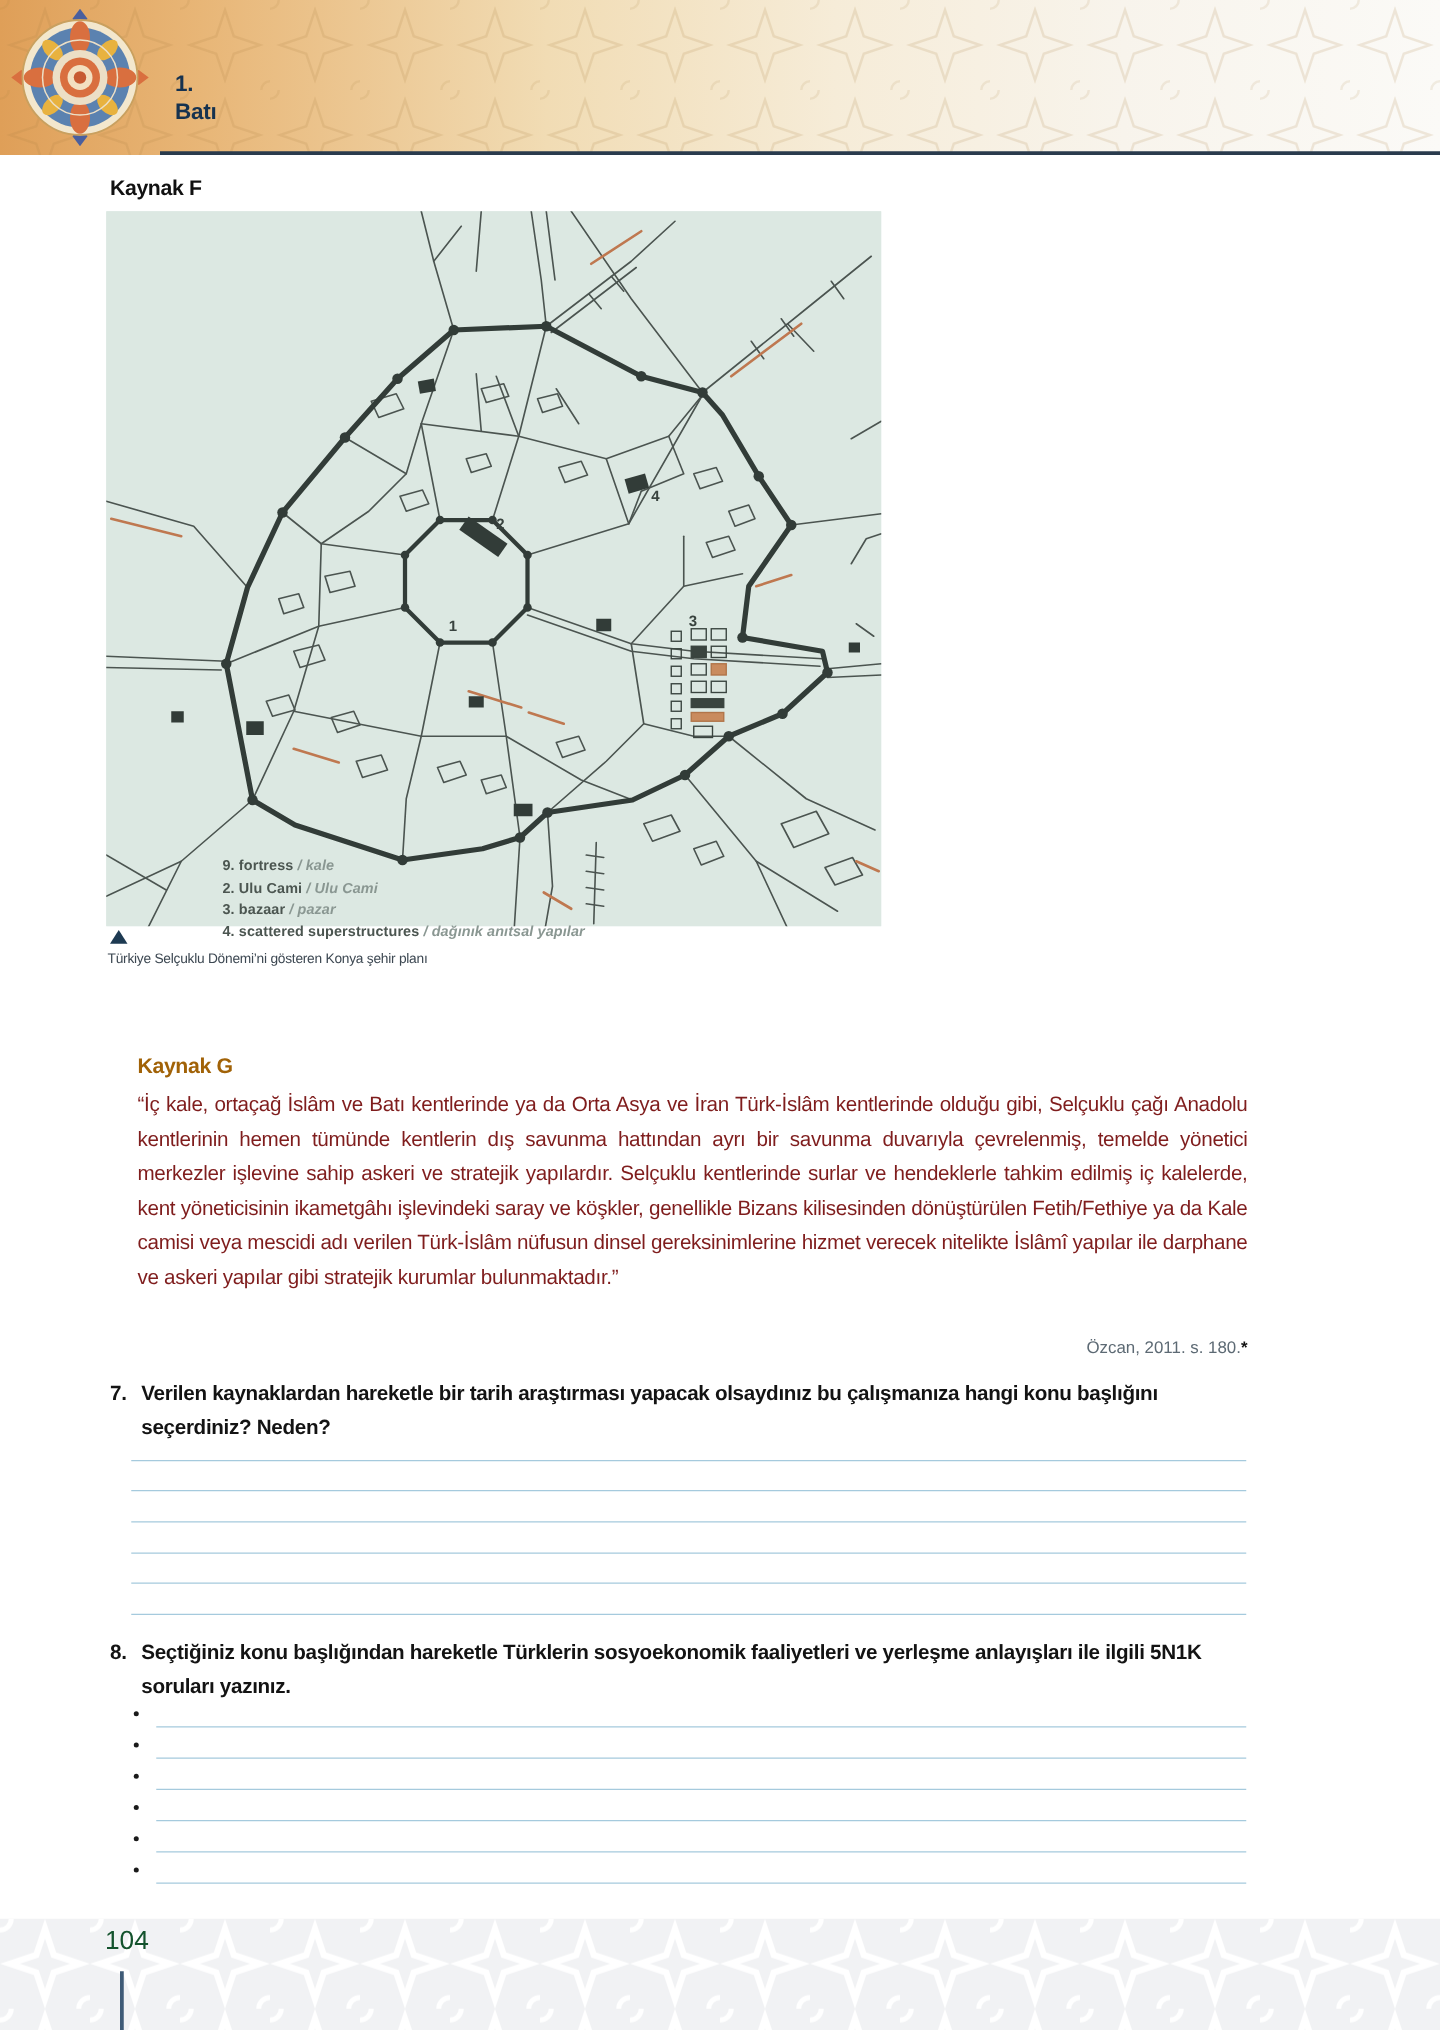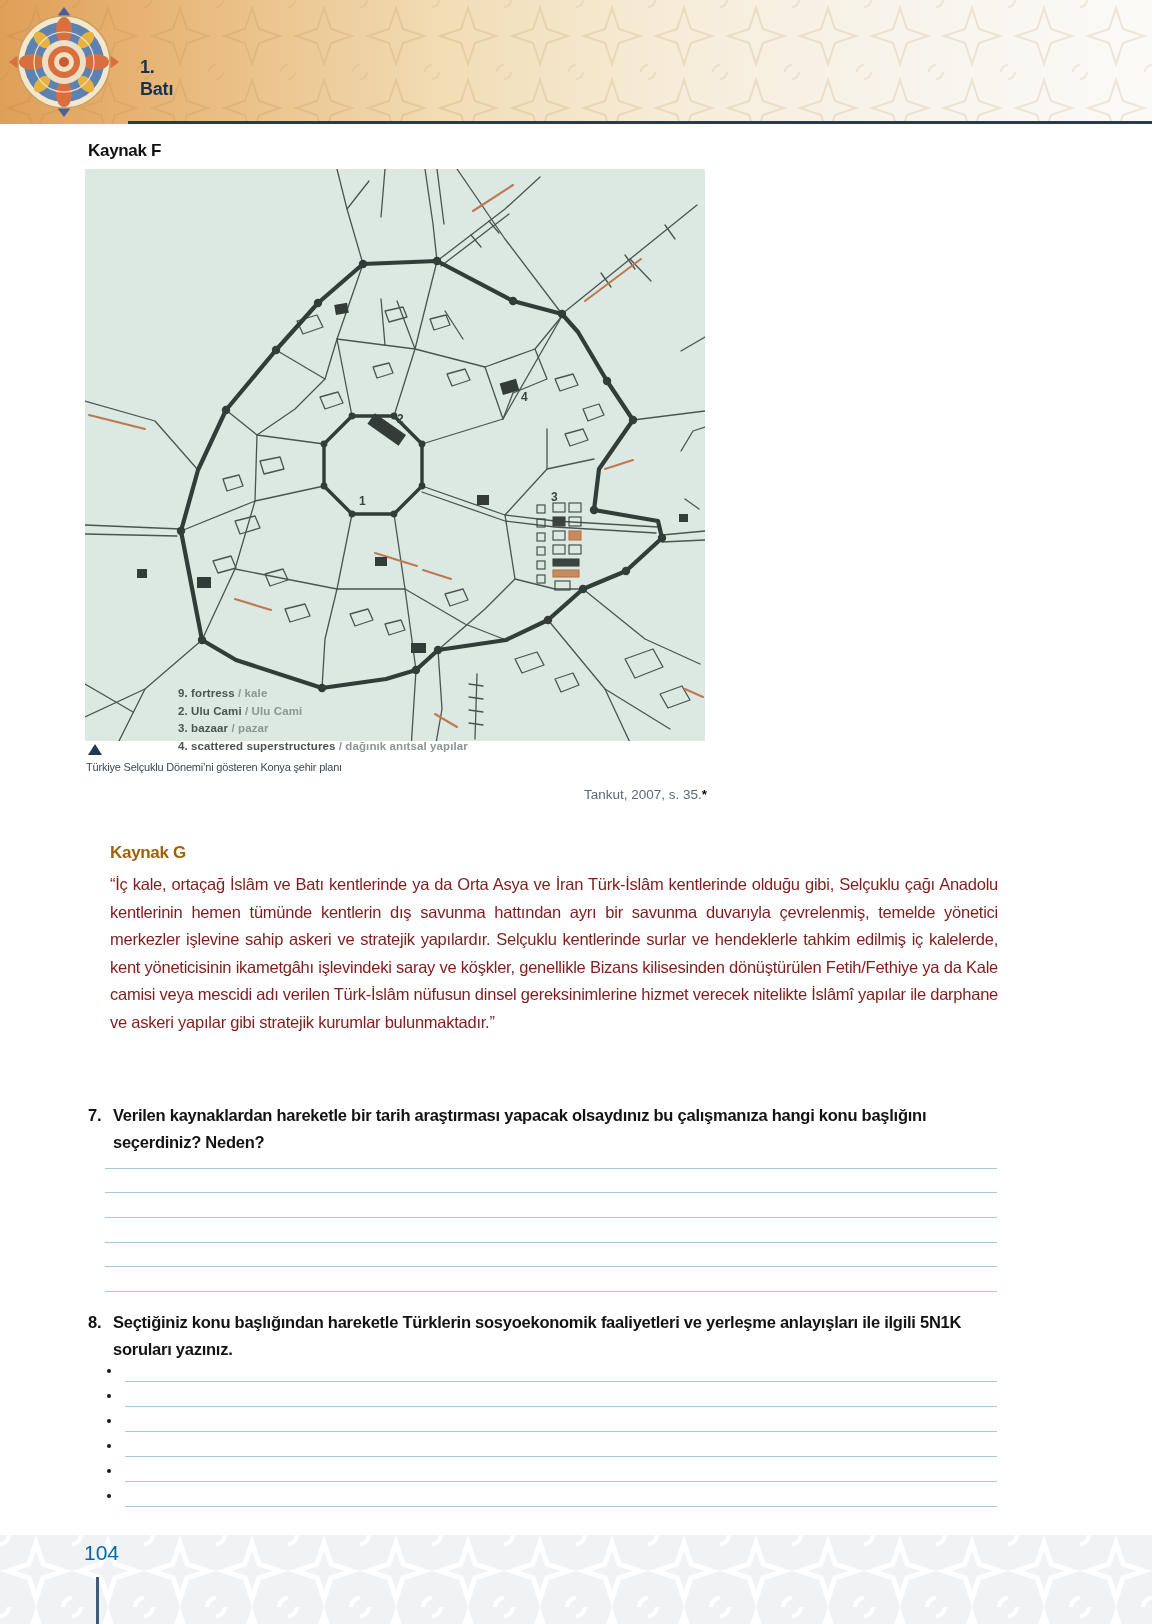--- a/index.html
+++ b/index.html
@@ -16,21 +16,21 @@
   .header-pattern { position:absolute; inset:0; }
   .logo { position:absolute; left:8px; top:5px; width:112px; height:114px; }
   .unit-block { position:absolute; left:140px; top:56px; line-height:22px; }
   .unit-number, .unit-label { font-size:18px; font-weight:700; color:#16324f; letter-spacing:-0.2px; }
   .header-rule { position:absolute; left:128px; top:121px; right:0; height:3px; background:#2a3b4d; }
   
   .kaynak-f-heading { position:absolute; left:88px; top:141px; font-size:17px; font-weight:700; color:#111; letter-spacing:-0.3px;text-align:right; }
   .map-wrap { position:absolute; left:85px; top:169px; width:620px; height:572px; background:#dce8e2; }
   .map-legend { position:absolute; left:93px; top:516px; font-size:11.5px; line-height:17.5px; letter-spacing:0.1px; }
   .legend-bold { font-weight:700; color:#4b5550; }
-  .legend-light { font-weight:700; color:#8a9792; }
+  .legend-light { font-weight:700; color:#8a9792;font-style:italic; }
   .caption-triangle { position:absolute; left:88px; top:744px; width:0; height:0;
     border-left:7px solid transparent; border-right:7px solid transparent; border-bottom:11px solid #1d3a52; }
   .map-caption { position:absolute; left:86px; top:761px; font-size:11px; color:#3d4852; letter-spacing:-0.2px; }
   .source-tankut { position:absolute; left:85px; top:787px; width:622px; text-align:right; font-size:13.5px; color:#5d6a74; }
   .src-star { font-weight:700; color:#111; }
   
   .kaynak-g-heading { position:absolute; left:110px; top:843px; font-size:17px; font-weight:700; color:#a16207; letter-spacing:-0.3px; }
   .kaynak-g-quote {
     position:absolute; left:110px; top:871px; width:888px;
     font-size:16.5px; line-height:27.6px; text-align:justify; color:#7f1d1d; letter-spacing:-0.25px;
@@ -42,21 +42,21 @@
   .q7 { top:1102px; }
   .q8 { top:1309px; }
   .answer-lines { position:absolute; left:105px; top:1144px; width:892px; }
   .answer-line { height:24.7px; border-bottom:1.6px solid #a5cadd; }
   .bullet-lines { position:absolute; left:105px; top:1357px; width:892px; }
   .bullet-row { position:relative; height:25px; }
   .bullet-dot { position:absolute; left:2px; bottom:9px; width:4px; height:4px; border-radius:50%; background:#1a1a1a; }
   .bullet-rule { position:absolute; left:20px; right:0; bottom:0; border-bottom:1.6px solid #a5cadd; }
   
   .footer { position:absolute; left:0; top:1535px; width:1152px; height:89px; background:#f1f2f4; }
-  .page-number { position:absolute; left:84px; top:1541px; font-size:21px; font-weight:500; color:#0369a1; }
+  .page-number { position:absolute; left:84px; top:1541px; font-size:21px; font-weight:500; color:#14532d; }
   .footer-vline { position:absolute; left:96px; top:1577px; width:2.5px; height:47px; background:#3f5b77; }
 </style>
 </head>
 <body>
 
 <div class="page">
 
   <div class="header">
     <svg class="header-pattern" width="1152" height="124">
       <defs>
@@ -310,24 +310,24 @@
     <div class="map-legend">
       <div><span class="legend-bold">9. fortress</span><span class="legend-light"> / kale</span></div>
       <div><span class="legend-bold">2. Ulu Cami</span><span class="legend-light"> / Ulu Cami</span></div>
       <div><span class="legend-bold">3. bazaar</span><span class="legend-light"> / pazar</span></div>
       <div><span class="legend-bold">4. scattered superstructures</span><span class="legend-light"> / dağınık anıtsal yapılar</span></div>
     </div>
   </div>
 
   <div class="caption-triangle"></div>
   <div class="map-caption">Türkiye Selçuklu Dönemi’ni gösteren Konya şehir planı</div>
-  <div class="source-tankut"><span>Tankut, 2007, s. 35.</span><span class="src-star">*</span></div>
 
   <div class="kaynak-g-heading">Kaynak G</div>
   <div class="kaynak-g-quote">“İç kale, ortaçağ İslâm ve Batı kentlerinde ya da Orta Asya ve İran Türk-İslâm kentlerinde olduğu gibi, Selçuklu çağı Anadolu kentlerinin hemen tümünde kentlerin dış savunma hattından ayrı bir savunma duvarıyla çevrelenmiş, temelde yönetici merkezler işlevine sahip askeri ve stratejik yapılardır. Selçuklu kentlerinde surlar ve hendeklerle tahkim edilmiş iç kalelerde, kent yöneticisinin ikametgâhı işlevindeki saray ve köşkler, genellikle Bizans kilisesinden dönüştürülen Fetih/Fethiye ya da Kale camisi veya mescidi adı verilen Türk-İslâm nüfusun dinsel gereksinimlerine hizmet verecek nitelikte İslâmî yapılar ile darphane ve askeri yapılar gibi stratejik kurumlar bulunmaktadır.”</div>
+  <div class="source-ozcan"><span>Özcan, 2011. s. 180.</span><span class="src-star">*</span></div>
 
   <div class="question q7">
     <span class="q-number">7.</span>
     <span>Verilen kaynaklardan hareketle bir tarih araştırması yapacak olsaydınız bu çalışmanıza hangi konu başlığını seçerdiniz? Neden?</span>
   </div>
   <div class="answer-lines">
     <div class="answer-line"></div>
     <div class="answer-line"></div>
     <div class="answer-line"></div>
     <div class="answer-line"></div>

